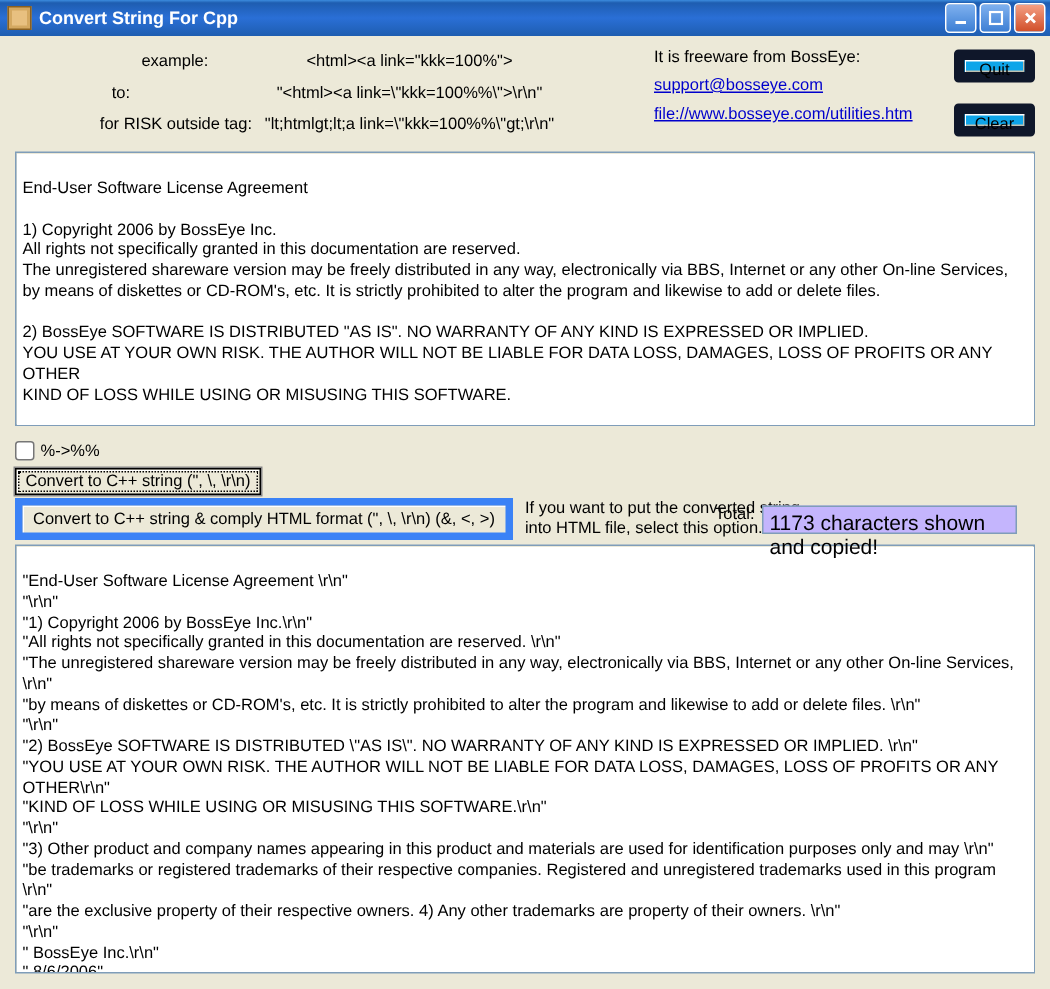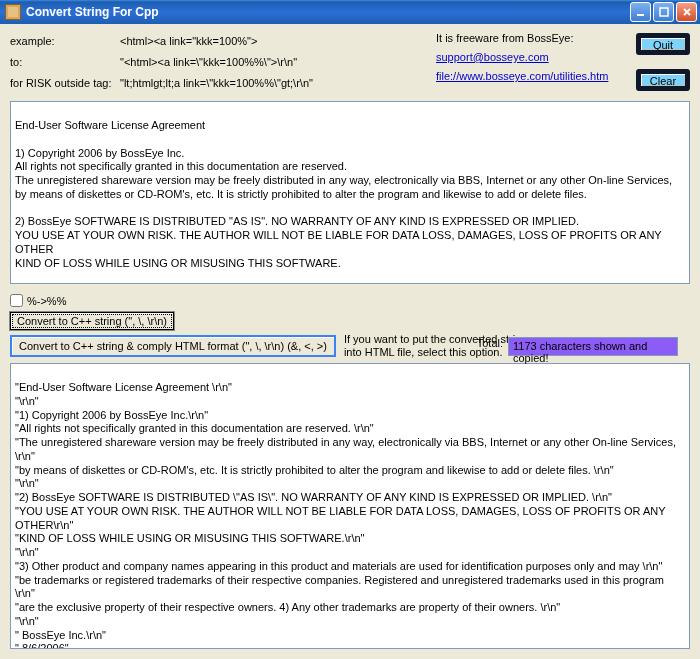--- a/index.html
+++ b/index.html
@@ -65,38 +65,39 @@
     margin-bottom: 6px;
   }
   .examples {
     flex: 1;
   }
   .examples-row {
     display: flex;
     margin-bottom: 3px;
     align-items: center;
     height: 18px;
+    justify-content: center;
   }
   .examples-row .lbl { width: 110px; }
   .examples-row .val { font-family: Tahoma, Arial, sans-serif; }
   .freeware {
     width: 190px;
   }
   .freeware div { margin-bottom: 3px; height: 16px; }
   .freeware a { color: #0000cc; text-decoration: underline; cursor: pointer; text-align: center; }
   .btncol {
     width: 54px;
     display: flex;
     flex-direction: column;
     gap: 14px;
     padding-top: 1px;
   }
   .winbtn {
-    background: #7dd3fc;
-    border: 5px solid #0f172a;
+    background: #0ea5e9;
+    border: 7px solid #0f172a;
     border-radius: 3px;
     height: 22px;
     font-size: 11px;
     font-family: Tahoma, Arial, sans-serif;
     box-shadow: inset 1px 1px 0 #fff, inset -1px -1px 0 #c0c0b0;
     cursor: default;
   }
   .textarea {
     background: #fff;
     border: 1px solid #7f9db9;
@@ -117,21 +118,21 @@
   }
   .checkrow input { margin: 0; width: 13px; height: 13px; }
   .btnrow {
     display: flex;
     gap: 5px;
     margin-bottom: 3px;
     align-items: center;
   }
   .convbtn {
     background: #ece9d8;
-    border: 2px solid #3b82f6;
+    border: 5px solid #3b82f6;
     padding: 2px 6px;
     font-size: 11px;
     font-family: Tahoma, Arial, sans-serif;
     box-shadow: inset 1px 1px 0 #fff;
     cursor: default;
   }
   .convbtn.focus {
     outline: 1px dotted #000;
     outline-offset: -3px;
     border: 1px solid #000;
@@ -146,26 +147,26 @@
     margin-left: 8px;
   }
   .totalrow {
     display: flex;
     gap: 5px;
     position: absolute;
     right: 12px;
   }
   .totalrow .lbl { }
   .totalbox {
-    background: #8b5cf6;
+    background: #c4b5fd;
     border: 1px solid #7f9db9;
     padding: 2px 4px;
     width: 170px;
     height: 19px;
-    font-size: 11px;
+    font-size: 14px;
   }
   .row2wrap { position: relative; display:flex; align-items:center; margin-bottom:4px; height:26px;}
   .ta2 { flex: 1; }
   ::-webkit-scrollbar { width: 16px; background: #ece9d8; }
   ::-webkit-scrollbar-thumb { background: #c8c6b8; border: 1px solid #a0a090; }
   ::-webkit-scrollbar-button { background: #ece9d8; border: 1px solid #a0a090; height:16px; }
 </style>
 </head>
 <body>
 

